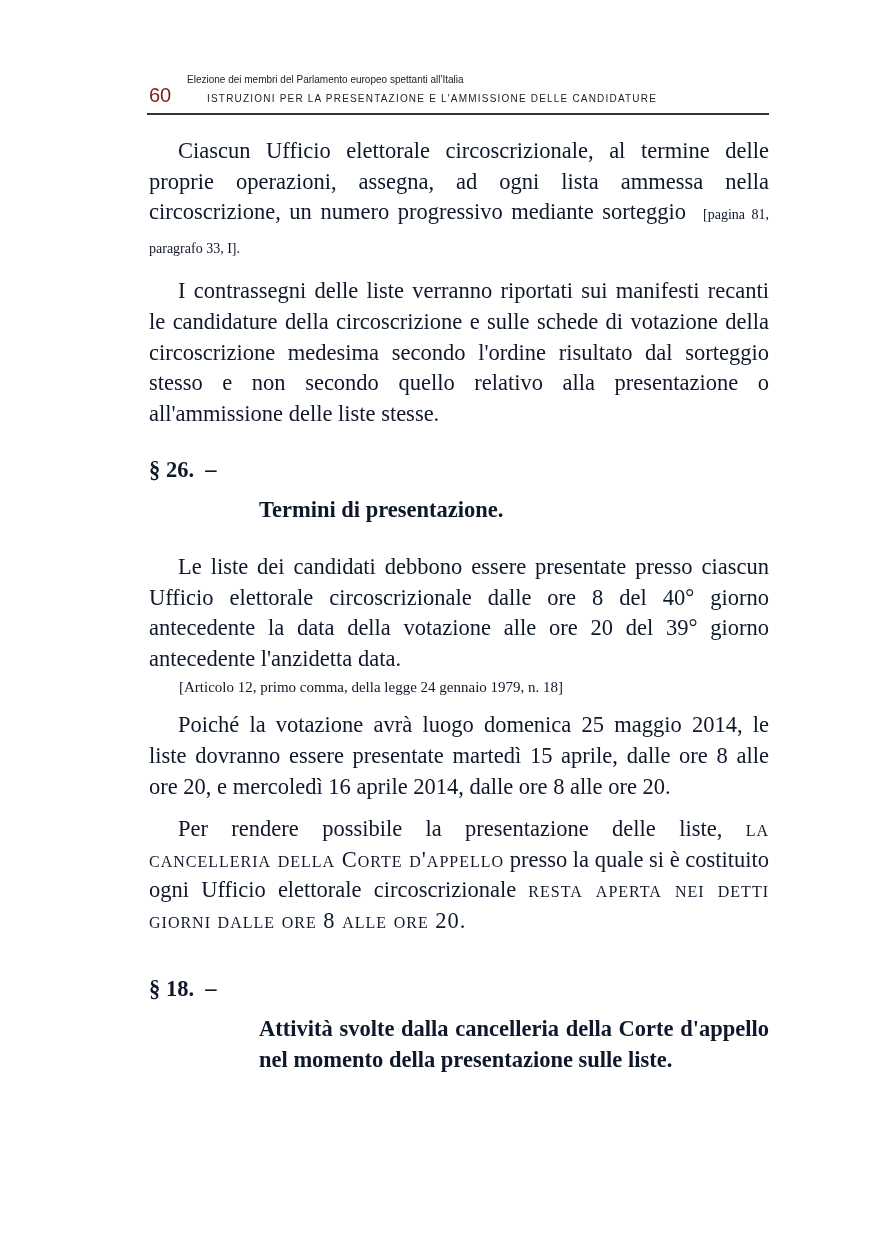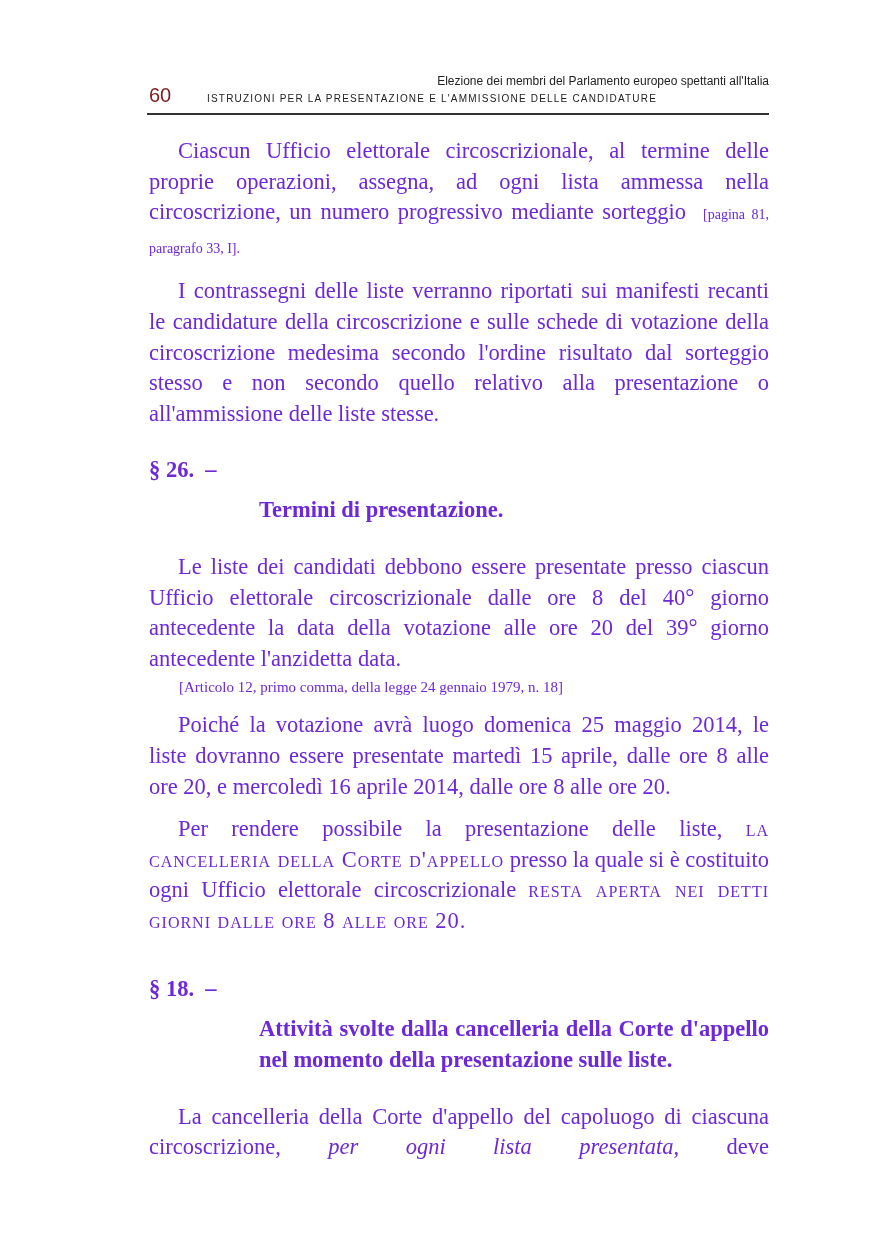--- a/index.html
+++ b/index.html
@@ -1,23 +1,23 @@
 <!DOCTYPE html>
 <html><head>
 <meta charset="utf-8">
 <style>
   html, body { margin: 0; padding: 0; background: #ffffff; }
   body { width: 876px; height: 1239px; position: relative; overflow: hidden; color: #1a1a1a; }
   .page { position: absolute; left: 0; top: 0; width: 876px; height: 1239px; }
   .header { position: absolute; left: 147px; top: 72px; width: 622px; height: 44px; }
   .page-num { position: absolute; left: 2px; top: 12px; font-family: "Liberation Sans", sans-serif; font-size: 20px; color: #7f1d1d; font-weight: 300; }
-  .hdr-line1 { position: absolute; left: 0; right: 0; top: 2px; text-align: right; font-family: "Liberation Sans", sans-serif; font-size: 12px; color: #222; padding-left: 40px; }
+  .hdr-line1 { position: absolute; left: 0; right: 0; top: 2px; text-align: left; font-family: "Liberation Sans", sans-serif; font-size: 10px; color: #222; padding-left: 40px; }
   .hdr-line2 { position: absolute; left: 0; right: 0; top: 21px; font-family: "Liberation Sans", sans-serif; font-size: 10px; letter-spacing: 1.2px; color: #222; padding-left: 60px; }
   .rule { position: absolute; left: 147px; top: 113px; width: 622px; height: 0; border-top: 2px solid #333; }
-  .body { position: absolute; left: 149px; top: 136px; width: 620px; font-family: "Liberation Serif", serif; font-size: 22.5px; line-height: 30.6px; color: #6d28d9; }
+  .body { position: absolute; left: 149px; top: 136px; width: 620px; font-family: "Liberation Serif", serif; font-size: 22.5px; line-height: 30.6px; color: #0f172a; }
   p { margin: 0; text-align: justify; text-indent: 29px; }
   .gap { height: 12px; }
   .gap-lg { height: 26px; }
   .ref { font-size: 14px; }
   .cite { font-size: 15px; line-height: 22px; padding-left: 30px; margin-top: 2px; }
   .heading { font-weight: bold; display: flex; font-size: 22.5px; line-height: 30.6px; }
   .heading .num { width: 110px; flex-shrink: 0; white-space: pre; }
   .heading .title { flex: 1; text-align: justify; margin-top: 40px; }
   .sc { font-variant: small-caps; letter-spacing: 1px; }
   b { font-weight: normal; }
@@ -67,16 +67,15 @@
     <div class="gap-lg"></div>
     <div class="gap"></div>
 
     <div class="heading">
       <span class="num">§ 18.  –</span>
       <span class="title">Attività svolte dalla cancelleria della Corte d'appello nel momento della presentazione sulle liste.</span>
     </div>
 
     <div class="gap-lg"></div>
 
-    <p class="j-last"><span>La cancelleria della Corte d'appello del capoluogo di ciascuna circoscrizione, </span><i>per ogni lista presentata</i><span>, deve</span></p>
 
   </div>
 </div>
 
 </body></html>

